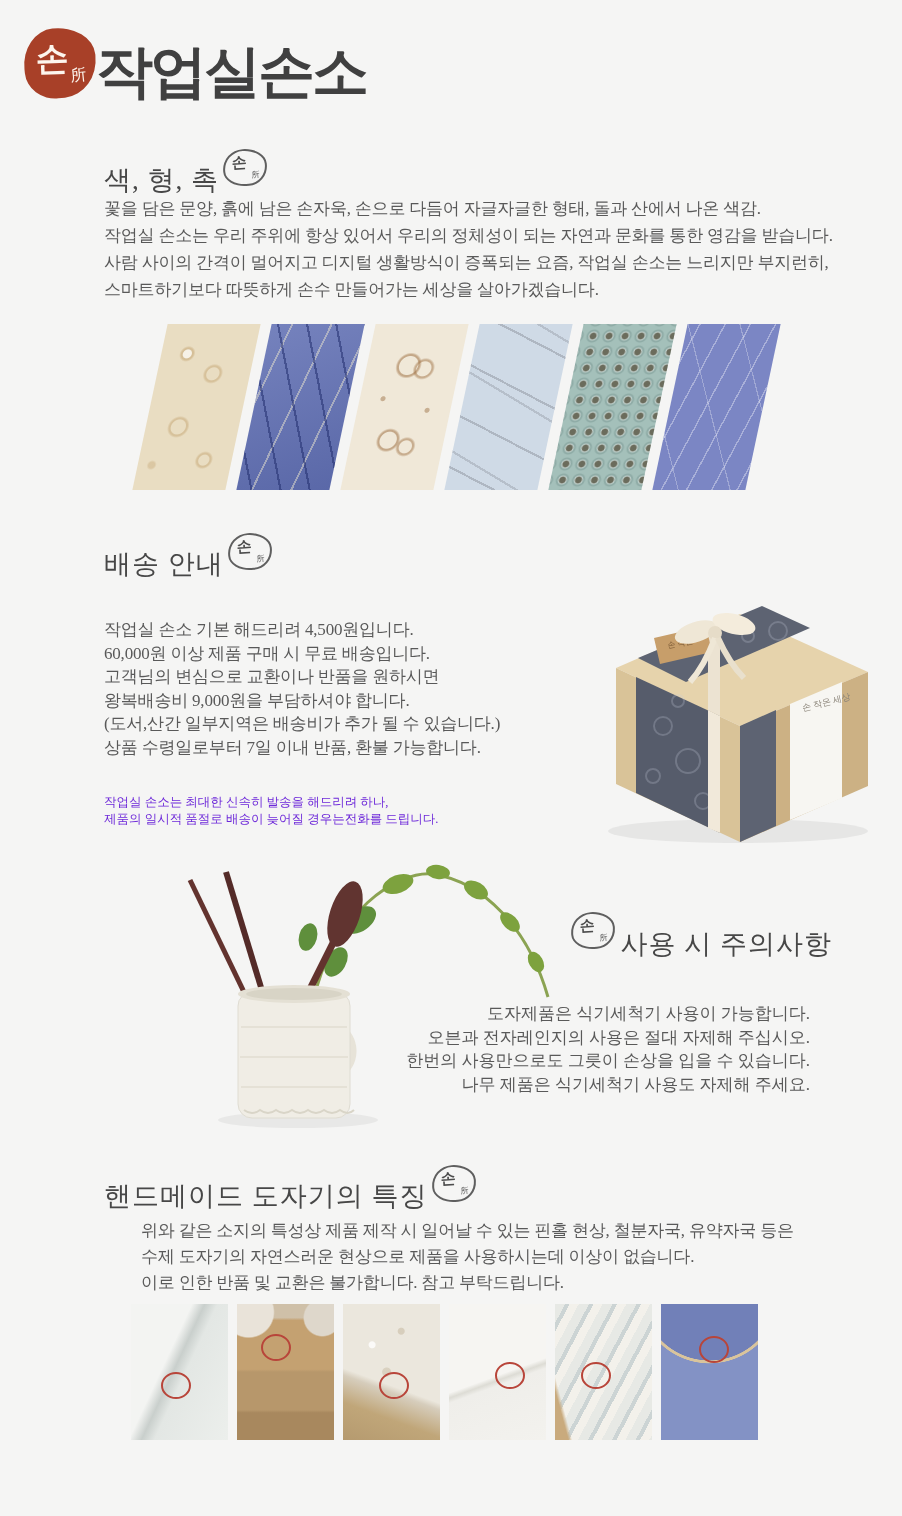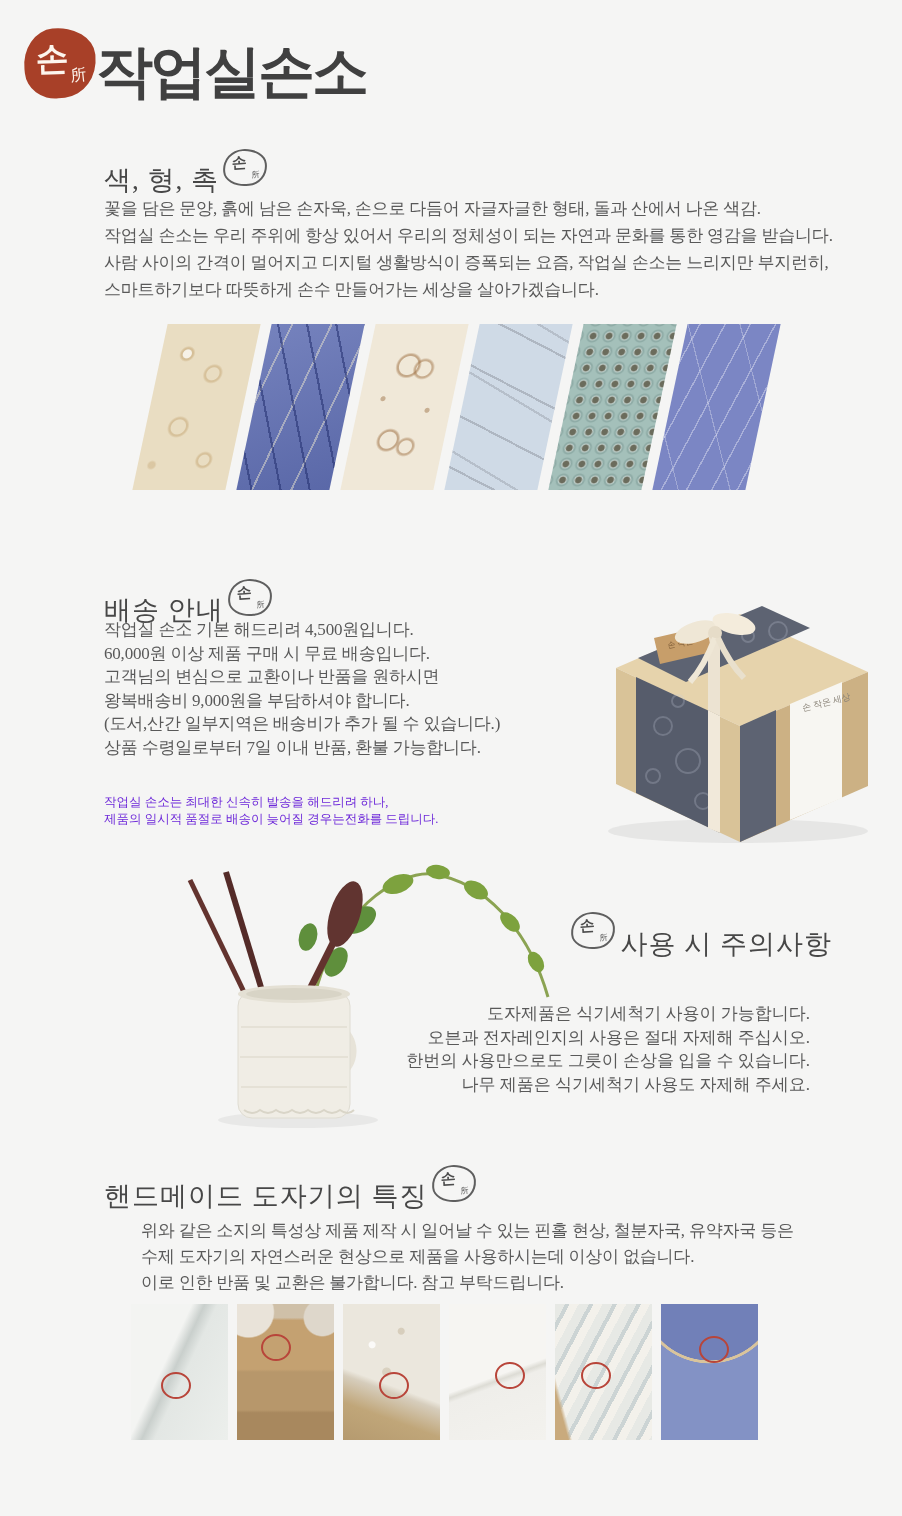--- a/index.html
+++ b/index.html
@@ -113,21 +113,21 @@
 
   <div class="swatch-row">
     <div class="swatch sw1"></div>
     <div class="swatch sw2"></div>
     <div class="swatch sw3"></div>
     <div class="swatch sw4"></div>
     <div class="swatch sw5"></div>
     <div class="swatch sw6"></div>
   </div>
 
-  <div class="sec-heading" style="left:104px;top:592px;">
+  <div class="sec-heading" style="left:104px;top:546px;">
     <span>배송 안내</span><span class="stamp-sm"><span class="s-main">손</span><span class="s-sub">所</span></span>
   </div>
   <div class="body-text" style="left:104px;top:618px;line-height:23.5px;">
     <div>작업실 손소 기본 해드리려 4,500원입니다.</div>
     <div>60,000원 이상 제품 구매 시 무료 배송입니다.</div>
     <div>고객님의 변심으로 교환이나 반품을 원하시면</div>
     <div>왕복배송비 9,000원을 부담하셔야 합니다.</div>
     <div>(도서,산간 일부지역은 배송비가 추가 될 수 있습니다.)</div>
     <div>상품 수령일로부터 7일 이내 반품, 환불 가능합니다.</div>
   </div>

